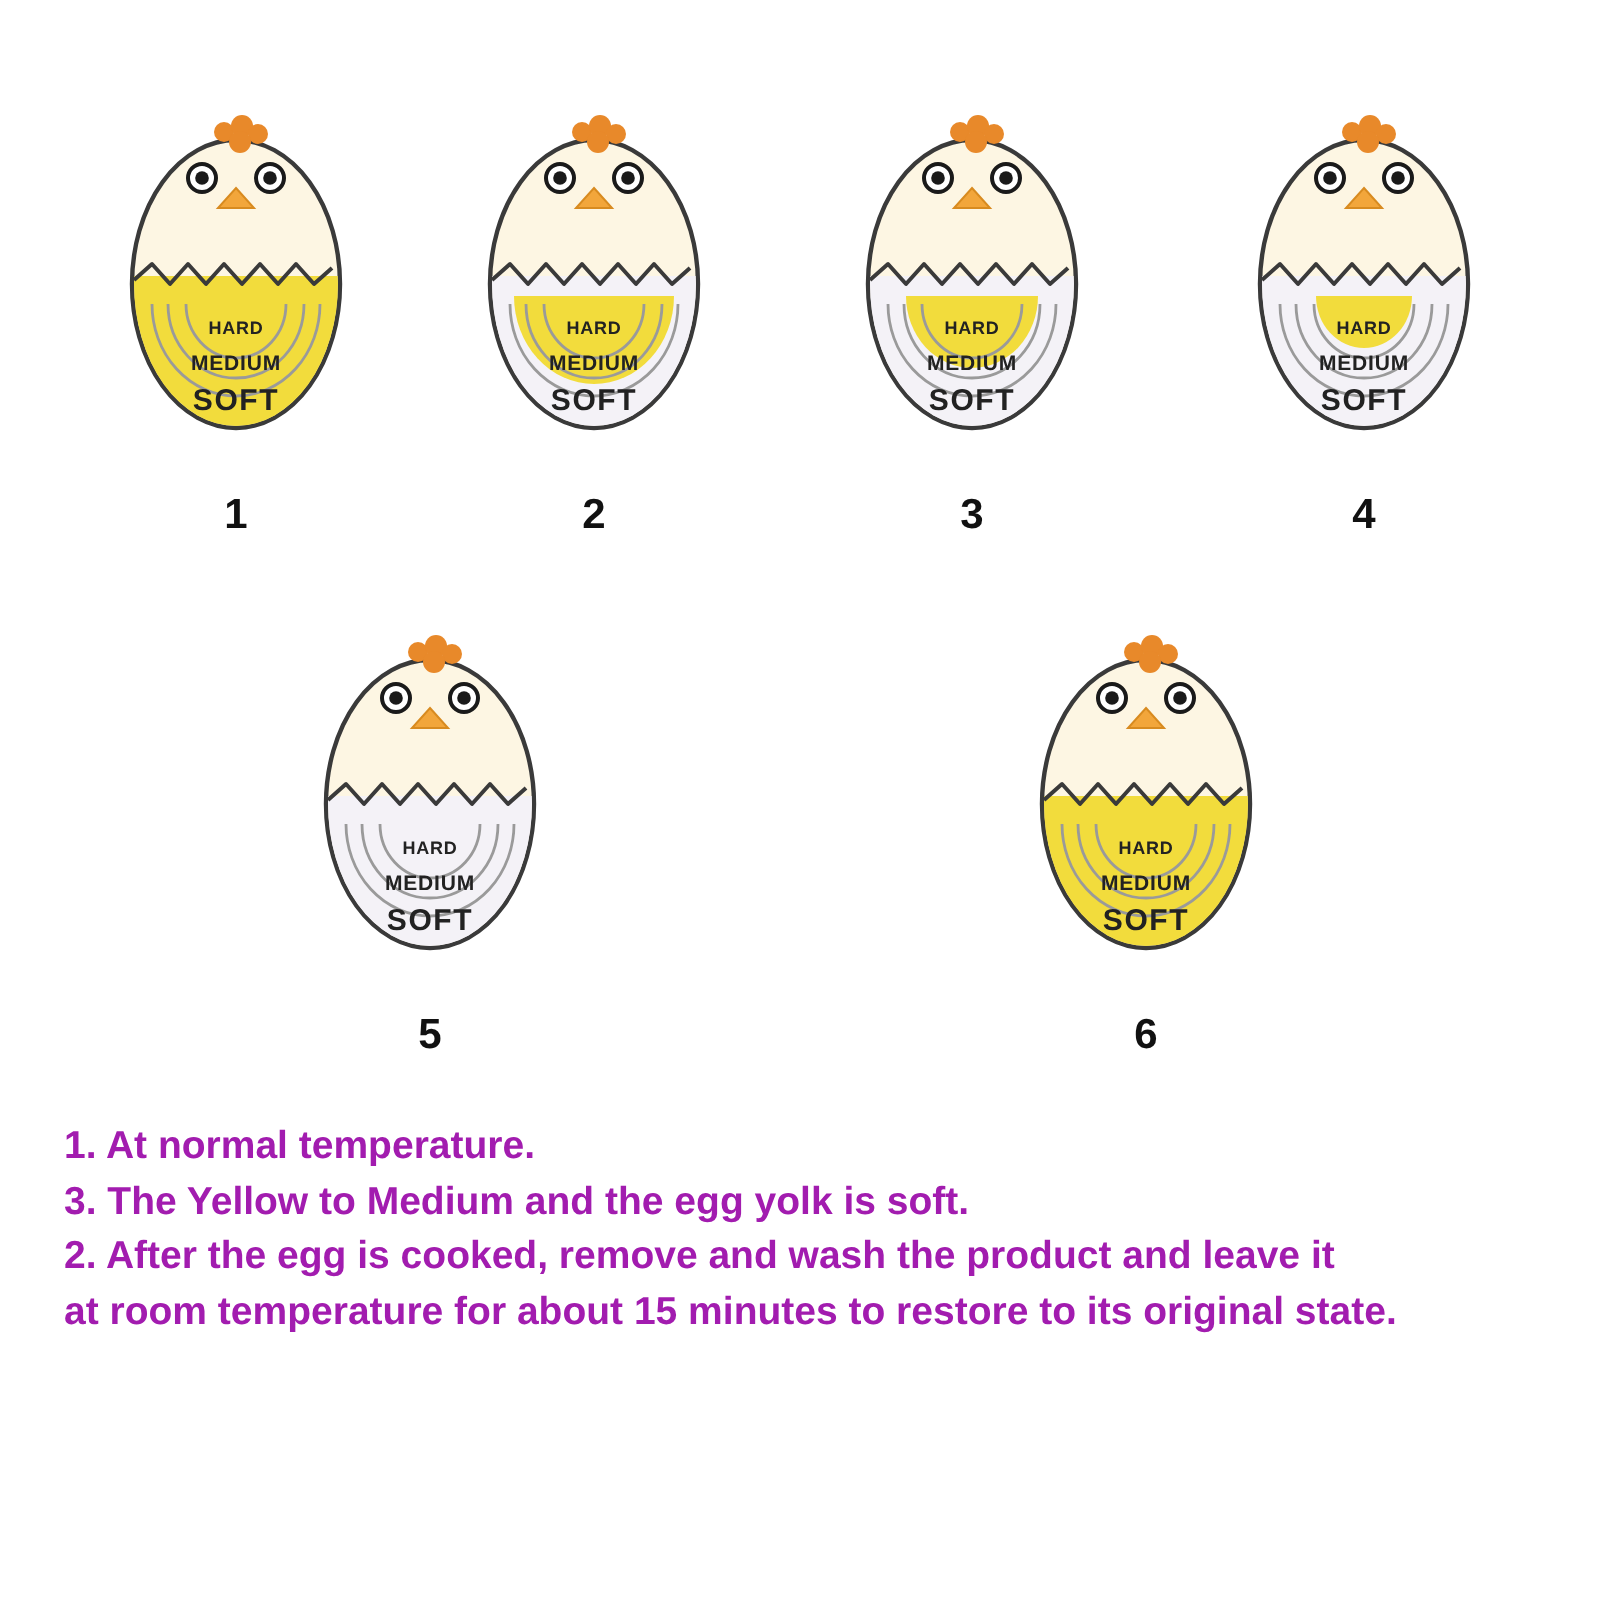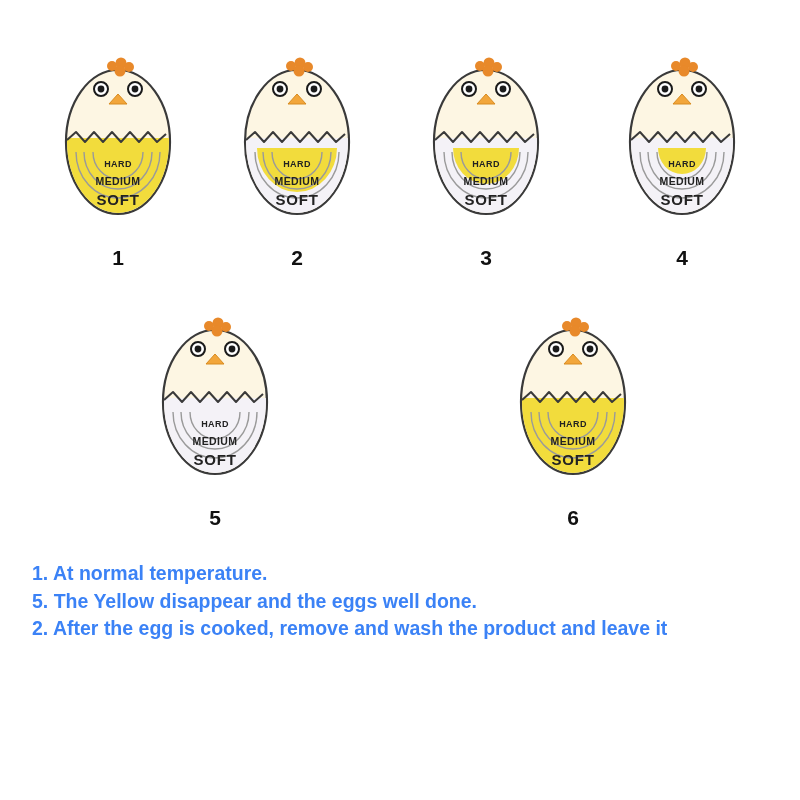--- a/index.html
+++ b/index.html
@@ -54,21 +54,21 @@
   #instructions {
     position: absolute;
     left: 32px;
     top: 560px;
     width: 740px;
   }
   .instr-line {
     font-family: "Liberation Sans", sans-serif;
     font-weight: bold;
     font-size: 19.5px;
-    color: #3b82f6;
+    color: #a21caf;
     line-height: 27.5px;
     white-space: pre;
   }
 </style>
 </head>
 <body>
 
 <div id="stage">
 
   <div class="egg-cell" style="left:48px; top:42px;">
@@ -298,17 +298,18 @@
           <circle cx="87" cy="47" r="3.4" fill="#1a1a1a"></circle>
         </g>
         <path d="M70,52 L79,62 L61,62 Z" fill="#f2a63b" stroke="#d88b20" stroke-width="1"></path>
       </svg>
     </div>
     <div class="egg-caption">6</div>
   </div>
 
   <div id="instructions">
     <div class="instr-line">1. At normal temperature.</div>
-    <div class="instr-line">5. The Yellow disappear and the eggs well done.</div>
+    <div class="instr-line">3. The Yellow to Medium and the egg yolk is soft.</div>
     <div class="instr-line">2. After the egg is cooked, remove and wash the product and leave it</div>
+    <div class="instr-line">at room temperature for about 15 minutes to restore to its original state.</div>
   </div>
 
 </div>
 
 </body></html>

